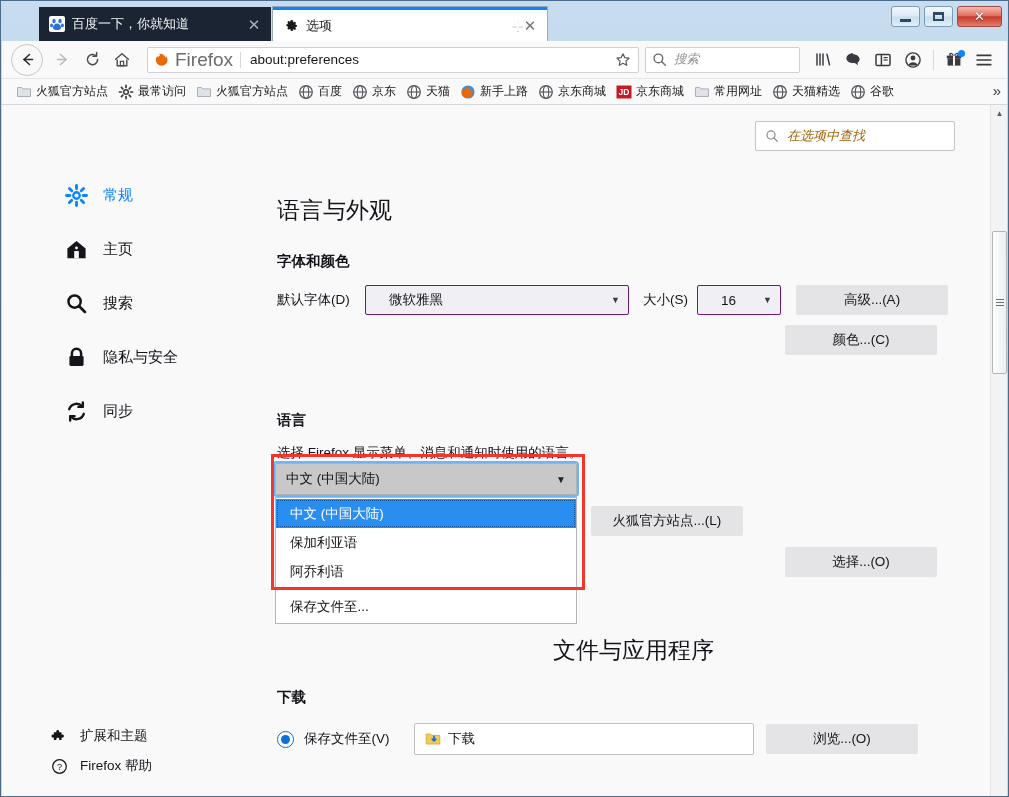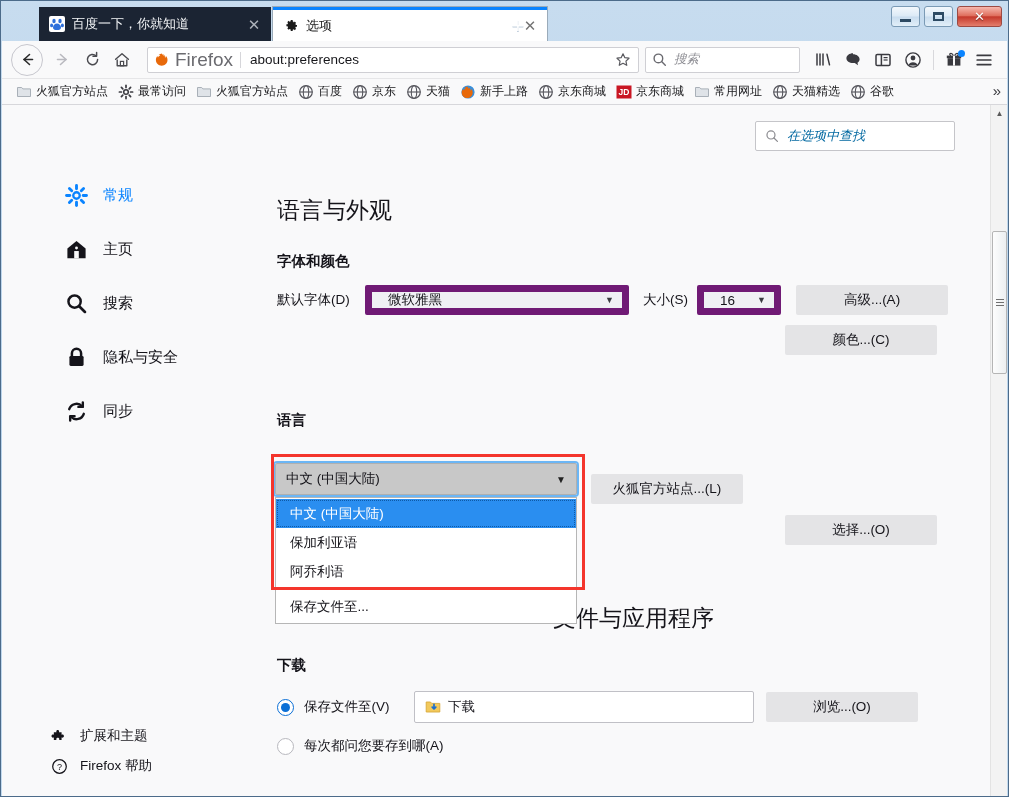--- a/index.html
+++ b/index.html
@@ -155,21 +155,21 @@
   .grip { width: 8px; }
   .grip i { display: block; height: 1px; background: #6f6f6f; margin: 2px 0; }
 
   
   #findbox {
     position: absolute; right: 52px; top: 16px;
     width: 200px; height: 30px;
     background: #fff; border: 1px solid #c5c5c9; border-radius: 2px;
     display: flex; align-items: center; gap: 8px; padding: 0 9px;
   }
-  #findbox .ph { font-size: 13px; color: #0369a1; font-style: italic; }
+  #findbox .ph { font-size: 13px; color: #a16207; font-style: italic; }
 
   
   #sidebar {
     position: absolute; left: 0; top: 0; width: 248px; height: 692px;
     padding-top: 73px;
     padding-left: 16px;
   }
   .side-item {
     display: flex; align-items: center; gap: 15px;
     height: 34px; margin: 0 0 20px 46px;
@@ -192,22 +192,22 @@
   }
   .h1 { font-size: 23px; color: #15141a; font-weight: normal; margin: 0 0 26px 0; }
   .h2 { font-size: 14.5px; color: #15141a; font-weight: bold; margin: 0 0 14px 0; }
   .desc { font-size: 13.5px; color: #15141a; margin: 0 0 12px 0; }
 
   .row { display: flex; align-items: center; }
   .lbl { font-size: 13.5px; color: #15141a; }
 
   .select {
     height: 30px; background: #f0f0f4;
-    border: 7px solid #701a75; border-radius: 2px;
-    display: flex; align-items: center; padding: 0 8px 0 16px;
+    border: 1px solid #701a75; border-radius: 2px;
+    display: flex; align-items: center; padding: 0 8px 0 23px;
     font-size: 13.5px; color: #15141a;
   }
   .select .caret { margin-left: auto; font-size: 9px; color: #3a3a40; padding-left: 8px; }
 
   .btn {
     height: 30px; min-width: 152px;
     background: #e4e4e6; border: none; border-radius: 2px;
     display: flex; align-items: center; justify-content: center;
     font-size: 13.5px; color: #15141a;
   }
@@ -627,20 +627,21 @@
           <span class="caret">▼</span>
         </div>
         <div class="btn" style="margin-left:15px;">高级...(A)</div>
       </div>
 
       <div class="row">
         <div class="btn" style="margin-left:508px;">颜色...(C)</div>
       </div>
 
       <h2 class="h2" style="margin-top:56px;">语言</h2>
+      <p class="desc">选择 Firefox 显示菜单、消息和通知时使用的语言。</p>
 
       <div class="row" style="margin-top:44px;">
         <div class="btn" style="margin-left:314px;">火狐官方站点...(L)</div>
       </div>
 
       <div class="row" style="margin-top:11px;">
         <div class="btn" style="margin-left:508px;">选择...(O)</div>
       </div>
 
       <h1 class="h1" style="margin-top:58px;margin-bottom:22px;text-align:center;">文件与应用程序</h1>
@@ -654,24 +655,20 @@
         <div class="textfield" style="width:340px;">
           <svg width="16" height="16" viewBox="0 0 16 16">
             <path d="M1.2 3h4.3l1.2 1.4h8.1v8.6H1.2z" fill="#f2c95c" stroke="#d8a93a" stroke-width=".9"></path>
             <path d="M9 5.4v4.2M7.2 8.2 9 10l1.8-1.8" fill="none" stroke="#1b6fd0" stroke-width="1.7" stroke-linecap="round" stroke-linejoin="round"></path>
           </svg>
           <span>下载</span>
         </div>
         <div class="btn" style="margin-left:12px;">浏览...(O)</div>
       </div>
 
-      <div class="radio-row">
-        <span class="radio"></span>
-        <span class="lbl">每次都问您要存到哪(A)</span>
-      </div>
     </div>
 
     <div id="scrollcol">
       <div id="sb-up">▲</div>
       <div id="sb-thumb">
         <span class="grip">
             <i></i>
             <i></i>
             <i></i>
           </span>

